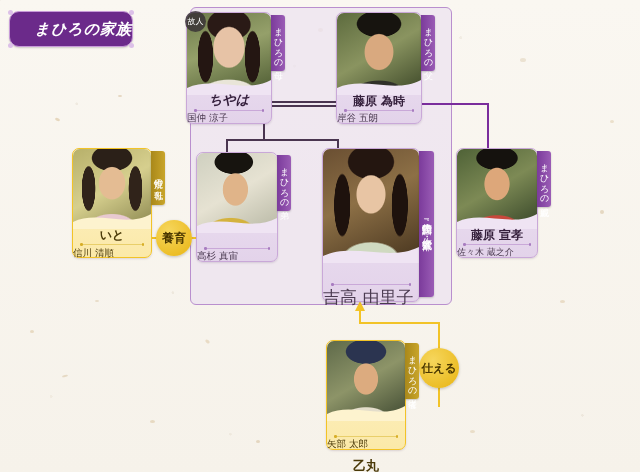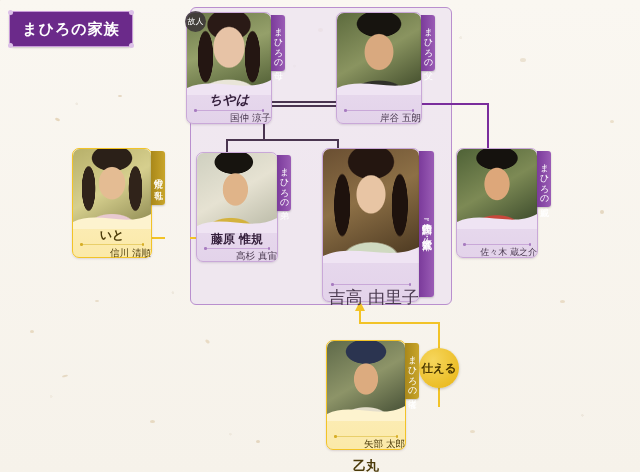--- a/index.html
+++ b/index.html
@@ -22,42 +22,43 @@
       radial-gradient(circle at 72% 8%, rgba(185,168,138,.13) 0 1.3px, transparent 1.7px),
       linear-gradient(98deg, rgba(205,195,180,.10) 0 .6px, transparent .6px 120px),
       linear-gradient(-82deg, rgba(205,195,180,.08) 0 .5px, transparent .5px 160px),
       linear-gradient(#faf7f1,#f6f2ea);
   }
   .spk{position:absolute;border-radius:50%;pointer-events:none;}
 
   
   #title-banner{
     position:absolute;left:9px;top:11px;width:122px;height:34px;
-    background:#6b2a8a;border:1.5px solid #c79ad8;border-radius:5px;
-    display:flex;align-items:center;justify-content:center;
+    background:#6b2a8a;border:1.5px solid #c79ad8;border-radius:10px;
+    display:flex;align-items:center;justify-content:flex-end;
     box-shadow:0 1px 2px rgba(0,0,0,.18);
+    font-style:italic;
   }
   #title-banner .corner{position:absolute;width:5px;height:5px;border-radius:50%;background:#dcc0e8;}
   #title-banner .c1{left:-2px;top:-2px}#title-banner .c2{right:-2px;top:-2px}
   #title-banner .c3{left:-2px;bottom:-2px}#title-banner .c4{right:-2px;bottom:-2px}
   #title-banner span{color:#fff;font-size:15px;letter-spacing:1px;font-weight:bold;}
 
   
   #family-panel{
     position:absolute;left:190px;top:7px;width:260px;height:296px;
     background:rgba(236,226,240,.72);border:1.2px solid #b98fce;border-radius:6px;
   }
 
   
   .card{position:absolute;border-radius:7px;box-shadow:0 1px 2px rgba(90,60,100,.18);}
   .card .photo{position:absolute;left:0;top:0;right:0;overflow:hidden;border-radius:7px 7px 0 0;}
   .card .photo .img{width:100%;height:100%;background-size:cover;background-position:center top;}
   .card .curve{position:absolute;left:0;right:0;height:18px;pointer-events:none;}
   .card .nm{position:absolute;left:0;right:0;text-align:center;font-weight:bold;color:#3a2340;}
-  .card .act{position:absolute;left:0;right:0;text-align:right;color:#4a3a50;}
+  .card .act{position:absolute;left:0;right:0;text-align:left;color:#4a3a50;}
   .card .divider{position:absolute;height:1px;}
   .card .dot{position:absolute;width:2.5px;height:2.5px;border-radius:50%;}
 
   
   .p-card{background:linear-gradient(#efe4f3,#e3d3ea);border:1px solid #c9a8d8;}
   .p-card .nm{color:#35203c}
   .p-card .divider{background:#c9a8d8}
   .p-card .dot{background:#a87cc0}
 
   
@@ -136,20 +137,23 @@
 
   <div class="ln" style="left:337px;top:139px;width:1.6px;height:9px"></div>
 
   <div class="ln p" style="left:487px;top:103px;width:1.8px;height:45px"></div>
   <div class="ln p" style="left:392px;top:103px;width:96px;height:1.8px"></div>
   <div class="arrow" style="left:383px;top:98.5px;border-top:5px solid transparent;border-bottom:5px solid transparent;border-right:9px solid #7a2d9c;"></div>
 
   <div class="ln g" style="left:150px;top:237px;width:15px;height:2.4px"></div>
   <div class="ln g" style="left:190px;top:237px;width:7px;height:2.4px"></div>
   <div class="arrow" style="left:196px;top:232.5px;border-top:5px solid transparent;border-bottom:5px solid transparent;border-left:9px solid #f2c327;"></div>
+  <div class="badge-round gold" style="left:156px;top:220px;width:36px;height:36px;font-size:12px;">
+    <span>養育</span>
+  </div>
 
   <div class="ln g" style="left:438px;top:372px;width:2.4px;height:35px"></div>
   <div class="ln g" style="left:359px;top:322px;width:81px;height:2.4px"></div>
   <div class="ln g" style="left:438px;top:322px;width:2.4px;height:28px"></div>
   <div class="ln g" style="left:359px;top:310px;width:2.4px;height:14px"></div>
   <div class="arrow" style="left:355px;top:301px;border-left:5.5px solid transparent;border-right:5.5px solid transparent;border-bottom:10px solid #f2c327;"></div>
   <div class="badge-round gold" style="left:419px;top:348px;width:40px;height:40px;font-size:11.5px;">
     <span>仕える</span>
   </div>
 
@@ -183,41 +187,41 @@
     <div class="photo" style="height:78px;">
       <div class="img" style="background-image:
           radial-gradient(ellipse 24px 30px at 50% 50%, #d9a97f 0 58%, rgba(217,169,127,0) 62%),
           radial-gradient(ellipse 30px 18px at 50% 14%, #17140f 0 72%, rgba(23,20,15,0) 76%),
           radial-gradient(ellipse 36px 16px at 50% 100%, #30302a 0 62%, rgba(48,48,42,0) 68%),
           linear-gradient(150deg,#5d6b3e,#8a9460 50%,#3f4a2a);"></div>
     </div>
     <svg class="curve" style="top:62px;height:20px;" viewBox="0 0 84 20" preserveAspectRatio="none">
       <path d="M0,20 L0,13 C26,1 58,19 84,5 L84,20 Z" fill="#efe4f3"></path>
     </svg>
+    <div class="nm" style="top:80px;font-size:12px;">藤原 為時</div>
     <div class="divider" style="left:9px;right:9px;top:97px;"></div>
     <div class="dot" style="left:7px;top:96px;"></div>
     <div class="dot" style="right:7px;top:96px;"></div>
     <div class="act" style="top:99px;font-size:9.5px;">岸谷 五朗</div>
     <div class="vtab purple" style="left:84px;top:2px;width:14px;height:56px;font-size:9px;">
       <span>まひろの父</span>
     </div>
   </div>
 
   <div class="card p-card" style="left:196px;top:152px;width:80px;height:108px;">
     <div class="photo" style="height:76px;">
       <div class="img" style="background-image:
           radial-gradient(ellipse 21px 27px at 48% 48%, #e0b489 0 58%, rgba(224,180,137,0) 62%),
           radial-gradient(ellipse 26px 16px at 46% 12%, #17140f 0 72%, rgba(23,20,15,0) 76%),
           radial-gradient(ellipse 34px 17px at 42% 100%, #d4b23e 0 62%, rgba(212,178,62,0) 68%),
           linear-gradient(150deg,#cfd0c0,#e6e2d2 50%,#b9b9a6);"></div>
     </div>
     <svg class="curve" style="top:60px;height:20px;" viewBox="0 0 80 20" preserveAspectRatio="none">
       <path d="M0,20 L0,13 C25,1 55,19 80,5 L80,20 Z" fill="#efe4f3"></path>
     </svg>
-    <div class="nm" style="top:78px;font-size:12px;">藤原 惟規</div>
     <div class="divider" style="left:9px;right:9px;top:95px;"></div>
     <div class="dot" style="left:7px;top:94px;"></div>
     <div class="dot" style="right:7px;top:94px;"></div>
     <div class="act" style="top:97px;font-size:9.5px;">高杉 真宙</div>
     <div class="vtab purple" style="left:80px;top:2px;width:14px;height:56px;font-size:9px;">
       <span>まひろの弟</span>
     </div>
   </div>
 
   <div class="card p-card" style="left:322px;top:148px;width:96px;height:152px;">
@@ -270,20 +274,21 @@
     <div class="photo" style="height:76px;">
       <div class="img" style="background-image:
           radial-gradient(ellipse 21px 27px at 50% 46%, #dda77a 0 58%, rgba(221,167,122,0) 62%),
           radial-gradient(ellipse 28px 16px at 50% 12%, #15120e 0 72%, rgba(21,18,14,0) 76%),
           radial-gradient(ellipse 34px 16px at 50% 100%, #c8483c 0 58%, rgba(200,72,60,0) 64%),
           linear-gradient(150deg,#4f6237,#7d8a55 50%,#39482a);"></div>
     </div>
     <svg class="curve" style="top:60px;height:20px;" viewBox="0 0 80 20" preserveAspectRatio="none">
       <path d="M0,20 L0,13 C25,1 55,19 80,5 L80,20 Z" fill="#efe4f3"></path>
     </svg>
+    <div class="nm" style="top:78px;font-size:12px;">藤原 宣孝</div>
     <div class="divider" style="left:8px;right:8px;top:95px;"></div>
     <div class="dot" style="left:6px;top:94px;"></div>
     <div class="dot" style="right:6px;top:94px;"></div>
     <div class="act" style="top:97px;font-size:9px;">佐々木 蔵之介</div>
     <div class="vtab purple" style="left:80px;top:2px;width:14px;height:56px;font-size:9px;">
       <span>まひろの親戚</span>
     </div>
   </div>
 
   <div class="card g-card" style="left:326px;top:340px;width:78px;height:108px;">

